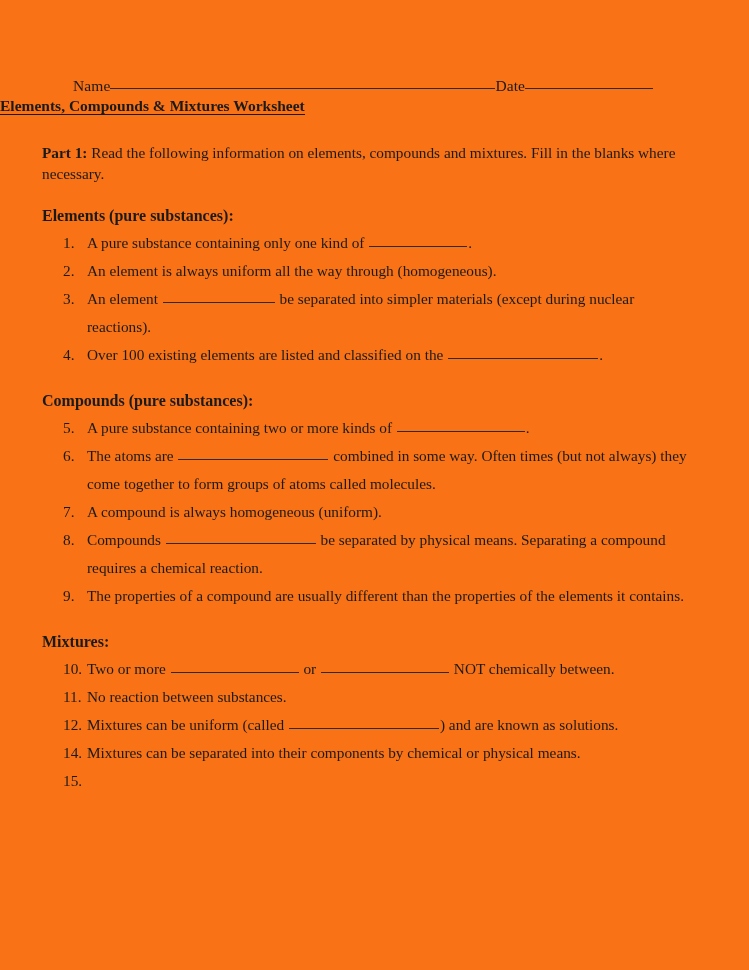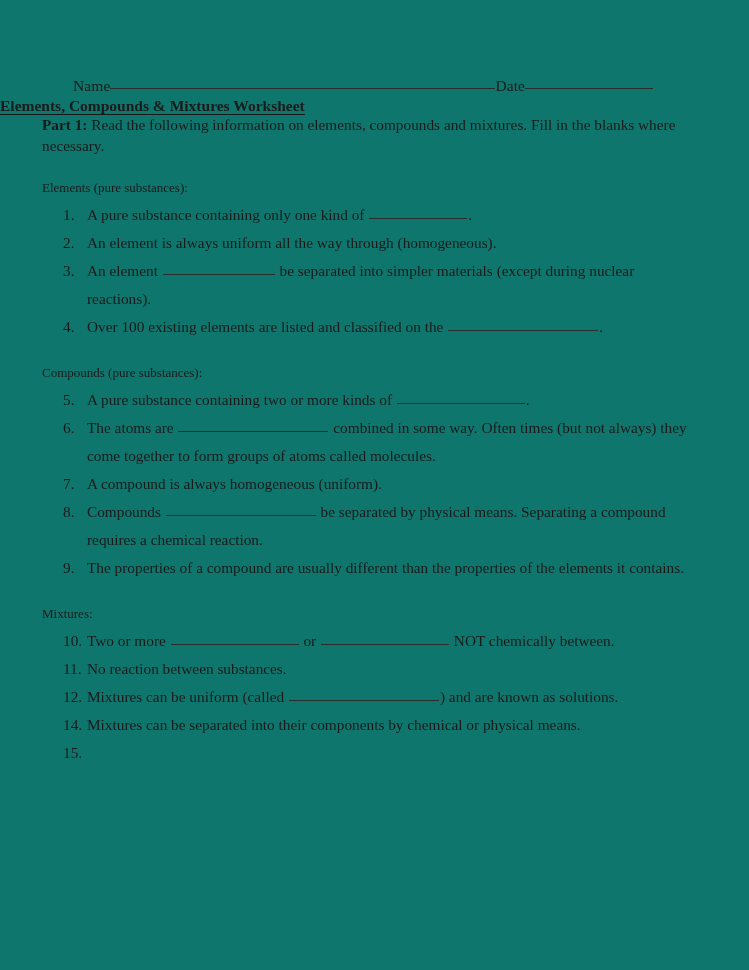--- a/index.html
+++ b/index.html
@@ -14,21 +14,21 @@
     color: #1a1a1a;
     position: relative;
     overflow: hidden;
   }
 
   .page {
     position: absolute;
     top: 0; left: 0;
     width: 749px;
     height: 970px;
-    background: #0f766e;
+    background: #f97316;
   }
 
   
   .header-row {
     position: absolute;
     top: 76px;
     left: 73px;
     width: 600px;
     font-size: 15.5px;
     line-height: 20px;
@@ -56,40 +56,40 @@
     line-height: 20px;
   }
   .doc-title span {
     border-bottom: 1px solid #1a1a1a;
     padding-bottom: 0px;
   }
 
   
   .content {
     position: absolute;
-    top: 115px;
+    top: 143px;
     left: 42px;
     width: 660px;
   }
 
   .intro {
     font-size: 15.3px;
     line-height: 20.5px;
     width: 640px;
     margin: 0 0 0 0;
   }
   .intro b { font-weight: bold; }
 
   .section {
     margin-top: 22px;
   }
 
   .sec-head {
-    font-size: 13px;
-    font-weight: normal;
+    font-size: 16px;
+    font-weight: bold;
     line-height: 20px;
     margin: 0 0 3px 0;
   }
 
   ol.items {
     list-style: none;
     margin: 0;
     padding: 0;
   }
   ol.items li {

